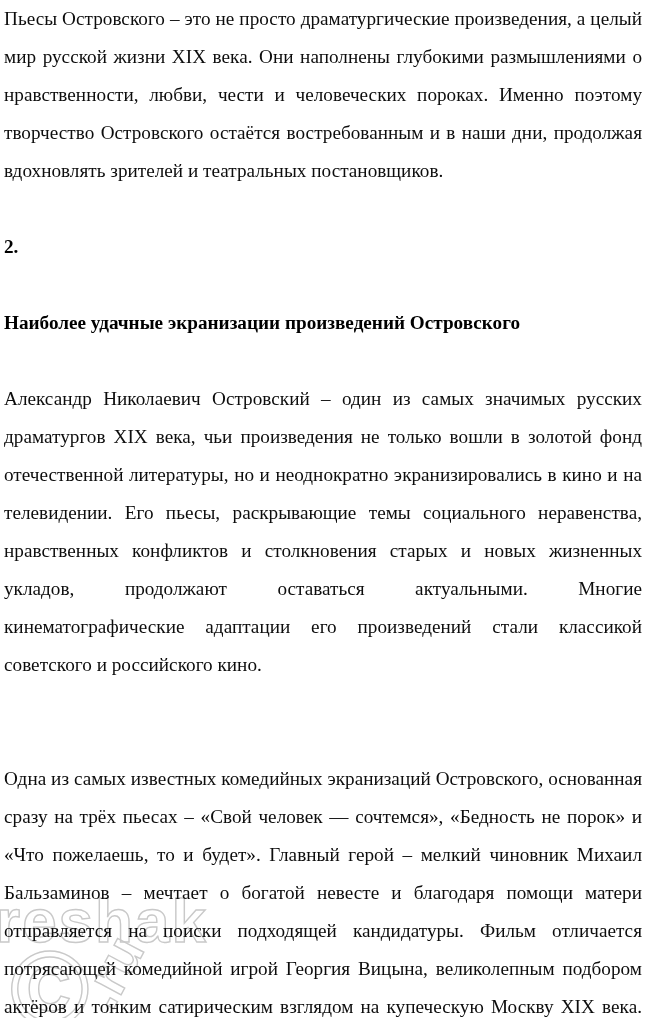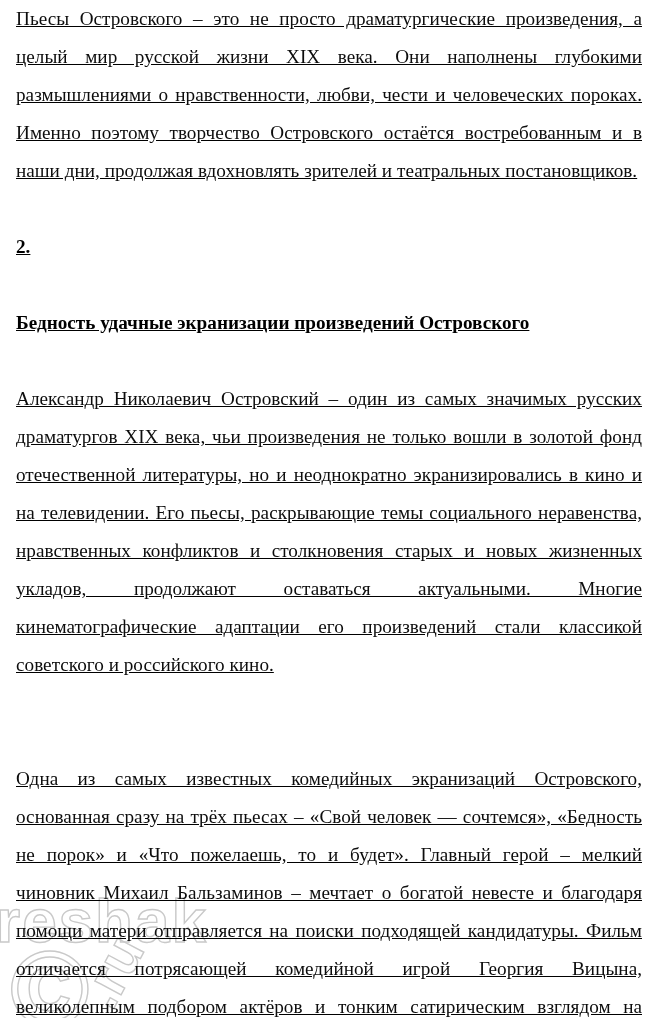--- a/index.html
+++ b/index.html
@@ -14,22 +14,21 @@
     position: relative;
     font-family: "Liberation Serif", "DejaVu Serif", serif;
     color: #000000;
   }
 
   #page {
     position: relative;
     width: 646px;
     height: 1018px;
     box-sizing: border-box;
-    padding: 0 4px 0 16px;
-    text-decoration: underline;
+    padding: 0 4px 0 4px;
   }
 
   .para {
     font-size: 19.2px;
     line-height: 38px;
     text-align: justify;
     text-justify: inter-word;
     margin: 0;
     color: #0d0d0d;
     letter-spacing: 0.02px;
@@ -81,21 +80,21 @@
 <div id="page">
 
   <p class="para">Пьесы Островского – это не просто драматургические произведения, а целый мир русской жизни XIX века. Они наполнены глубокими размышлениями о нравственности, любви, чести и человеческих пороках. Именно поэтому творчество Островского остаётся востребованным и в наши дни, продолжая вдохновлять зрителей и театральных постановщиков.</p>
 
   <div class="spacer-38"></div>
 
   <p class="heading">2.</p>
 
   <div class="spacer-38"></div>
 
-  <p class="heading">Бедность удачные экранизации произведений Островского</p>
+  <p class="heading">Наиболее удачные экранизации произведений Островского</p>
 
   <div class="spacer-38"></div>
 
   <p class="para">Александр Николаевич Островский – один из самых значимых русских драматургов XIX века, чьи произведения не только вошли в золотой фонд отечественной литературы, но и неоднократно экранизировались в кино и на телевидении. Его пьесы, раскрывающие темы социального неравенства, нравственных конфликтов и столкновения старых и новых жизненных укладов, продолжают оставаться актуальными. Многие кинематографические адаптации его произведений стали классикой советского и российского кино.</p>
 
   <div class="spacer-38"></div>
 
 
   <div class="spacer-38"></div>
 

